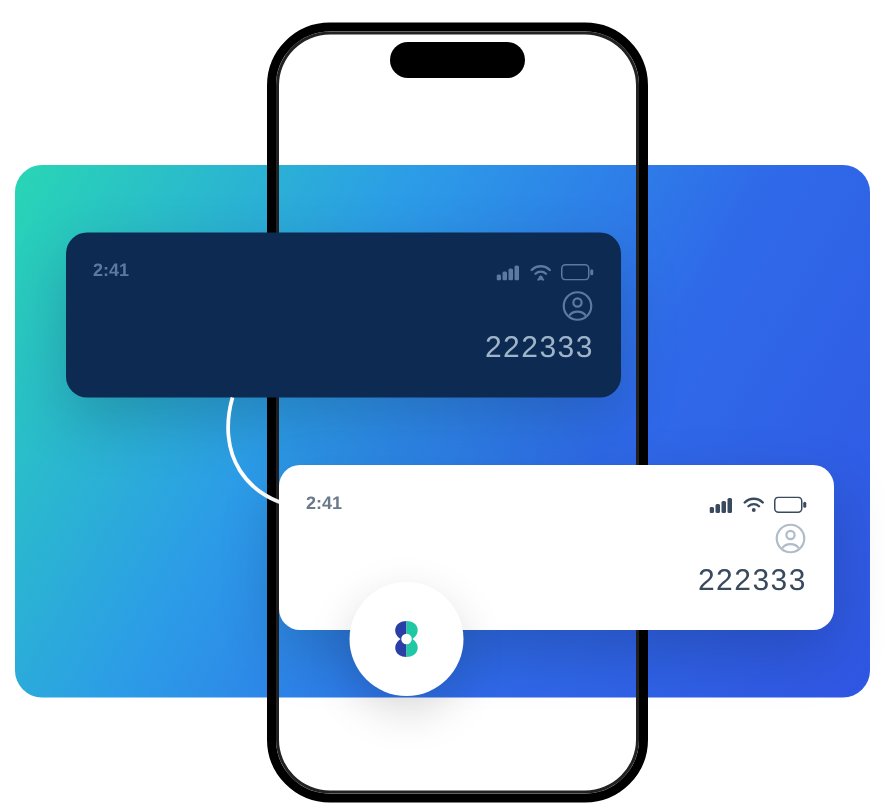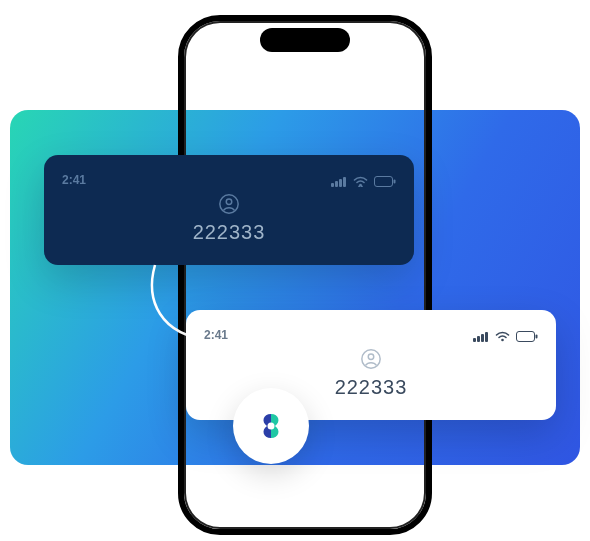--- a/index.html
+++ b/index.html
@@ -72,21 +72,21 @@
       font-weight: 600;
     }
     .status-icons {
       display: flex;
       align-items: center;
       gap: 6px;
     }
     .card-center {
       display: flex;
       flex-direction: column;
-      align-items: center;
+      align-items: flex-end;
       margin-top: 6px;
       gap: 6px;
     }
     .card-dark .card-center { color: #5a7aa0; }
     .card-light .card-center { color: #6a7a8c; }
     .code {
       font-size: 20px;
       font-weight: 500;
       letter-spacing: 1px;
     }

